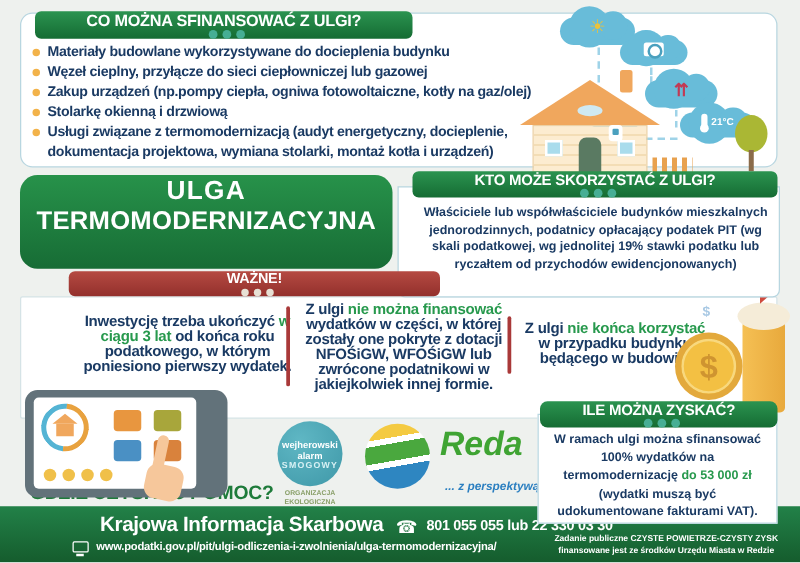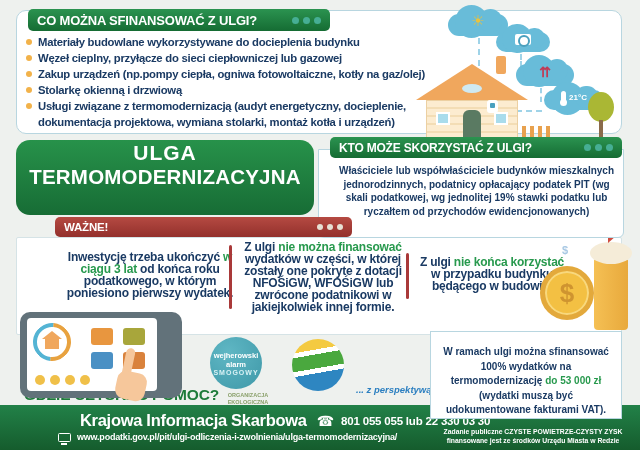--- a/index.html
+++ b/index.html
@@ -2,21 +2,21 @@
 <html><head>
 <meta charset="utf-8">
 <style>
   * { margin:0; padding:0; box-sizing:border-box; }
   html,body { width:640px; height:450px; }
   body { font-family:"Liberation Sans", sans-serif; background:#eef1ee; overflow:hidden; }
   .page { position:relative; width:640px; height:450px; background:#eef1ee; overflow:hidden; }
 
   .white-box { position:absolute; background:#fff; border:1px solid #b8d6e0; }
   .bar { position:absolute; display:flex; align-items:center; justify-content:space-between;
-         color:#fff; font-weight:bold; padding:0 9px; z-index:6; letter-spacing:-0.2px; }
+         color:#fff; font-weight:bold; padding:0 9px; z-index:6; letter-spacing:-0.2px;flex-direction:column; }
   .bar.green { background:linear-gradient(180deg,#2b9350,#156c33); border-radius:5px; }
   .bar.red   { background:linear-gradient(180deg,#b54a42,#93302c); border-radius:5px; }
   .dots { display:flex; align-items:center; }
   .dots i { display:inline-block; width:7px; height:7px; border-radius:50%; margin-left:4px; background:#46ae94; }
   .dots.white i { background:#e7e0d4; width:6px; height:6px; }
   .navy { color:#1a3a63; font-weight:bold; text-align:center; }
   .hl { color:#27994d; }
 
   
   #top-box { left:16px; top:10px; width:606px; height:124px; border-radius:10px; z-index:1; }
@@ -116,21 +116,21 @@
   #sq2 { left:96px; top:10px; background:#a8a63b; }
   #sq3 { left:64px; top:34px; background:#4a90c4; }
   #sq4 { left:96px; top:34px; background:#d9823c; }
   .dotrow { position:absolute; top:57px; width:10px; height:10px; border-radius:50%; background:#f0c049; }
   #hand { position:absolute; left:96px; top:36px; z-index:6; }
   #finger { position:absolute; left:8px; top:0; width:9px; height:30px; background:#f6c79b; border-radius:5px; transform:rotate(12deg); }
   #palm { position:absolute; left:0px; top:24px; width:30px; height:28px; background:#f6c79b; border-radius:9px; transform:rotate(12deg); }
 
   
   #help-label { position:absolute; left:24px; top:386px; font-size:15.5px; font-weight:bold; color:#1e7b3a; letter-spacing:-0.2px; z-index:4; }
-  #smog-logo { position:absolute; left:210px; top:337px; width:52px; height:52px; border-radius:50%;
+  #smog-logo { position:absolute; left:222px; top:337px; width:52px; height:52px; border-radius:50%;
                background:radial-gradient(circle at 35% 30%, #5fb7c4, #3f98a8); color:#fff; z-index:4;
                display:flex; flex-direction:column; align-items:center; justify-content:center; text-align:center; }
   #smog-logo .s1 { font-size:7.5px; font-weight:bold; }
   #smog-logo .s2 { font-size:7.5px; font-weight:bold; }
   #smog-logo .s3 { font-size:7px; font-weight:bold; letter-spacing:1px; color:#d8f1f4; }
   #smog-sub { position:absolute; left:212px; top:392px; width:72px; text-align:center; font-size:5.5px; font-weight:bold; color:#8aa06a; line-height:6.5px; z-index:4; }
   #reda-swirl { position:absolute; left:292px; top:339px; width:52px; height:52px; border-radius:50%; z-index:4;
                 background:linear-gradient(170deg,#f4ca41 0 24%,#fff 24% 32%,#4aa83e 32% 55%,#fff 55% 63%,#2e86c1 63% 100%); }
   #reda-name { position:absolute; left:352px; top:340px; font-size:27px; font-weight:bold; font-style:italic; color:#3fa433; z-index:4; }
   #reda-tag  { position:absolute; left:356px; top:384px; font-size:9.5px; font-weight:bold; font-style:italic; color:#2b7fc0; z-index:4; }
@@ -240,20 +240,28 @@
     <span id="dollar-float">$</span>
     <div id="bag"></div>
     <div id="coin">
         <span>$</span>
       </div>
   </div>
 
   <section class="white-box" id="gain-box">
     <p class="navy" id="gain-body"><span>W ramach ulgi można sfinansować 100% wydatków na termomodernizację </span><span class="hl">do 53 000 zł</span><span> (wydatki muszą być udokumentowane fakturami VAT).</span></p>
   </section>
+  <div class="bar green" id="gain-bar">
+    <span>ILE MOŻNA ZYSKAĆ?</span>
+    <span class="dots">
+        <i></i>
+        <i></i>
+        <i></i>
+      </span>
+  </div>
 
   <div id="tablet">
     <div id="screen">
       <div class="arc" id="arc1"></div>
       <div class="arc" id="arc2"></div>
       <div id="t-roof"></div>
       <div id="t-body"></div>
       <div class="sq" id="sq1"></div>
       <div class="sq" id="sq2"></div>
       <div class="sq" id="sq3"></div>
@@ -274,20 +282,21 @@
   <div id="smog-logo">
     <span class="s1">wejherowski</span>
     <span class="s2">alarm</span>
     <span class="s3">SMOGOWY</span>
   </div>
   <div id="smog-sub">
     <div>ORGANIZACJA</div>
     <div>EKOLOGICZNA</div>
   </div>
   <div id="reda-swirl"></div>
+  <div id="reda-name">Reda</div>
   <div id="reda-tag">... z perspektywą</div>
 
   <footer id="footer">
     <div id="f-line1">
       <span id="f-org">Krajowa Informacja Skarbowa</span>
       <span id="f-phone-icon">☎</span>
       <span id="f-phone">801 055 055 lub 22 330 03 30</span>
     </div>
     <div id="f-line2">
       <span id="monitor"></span>

